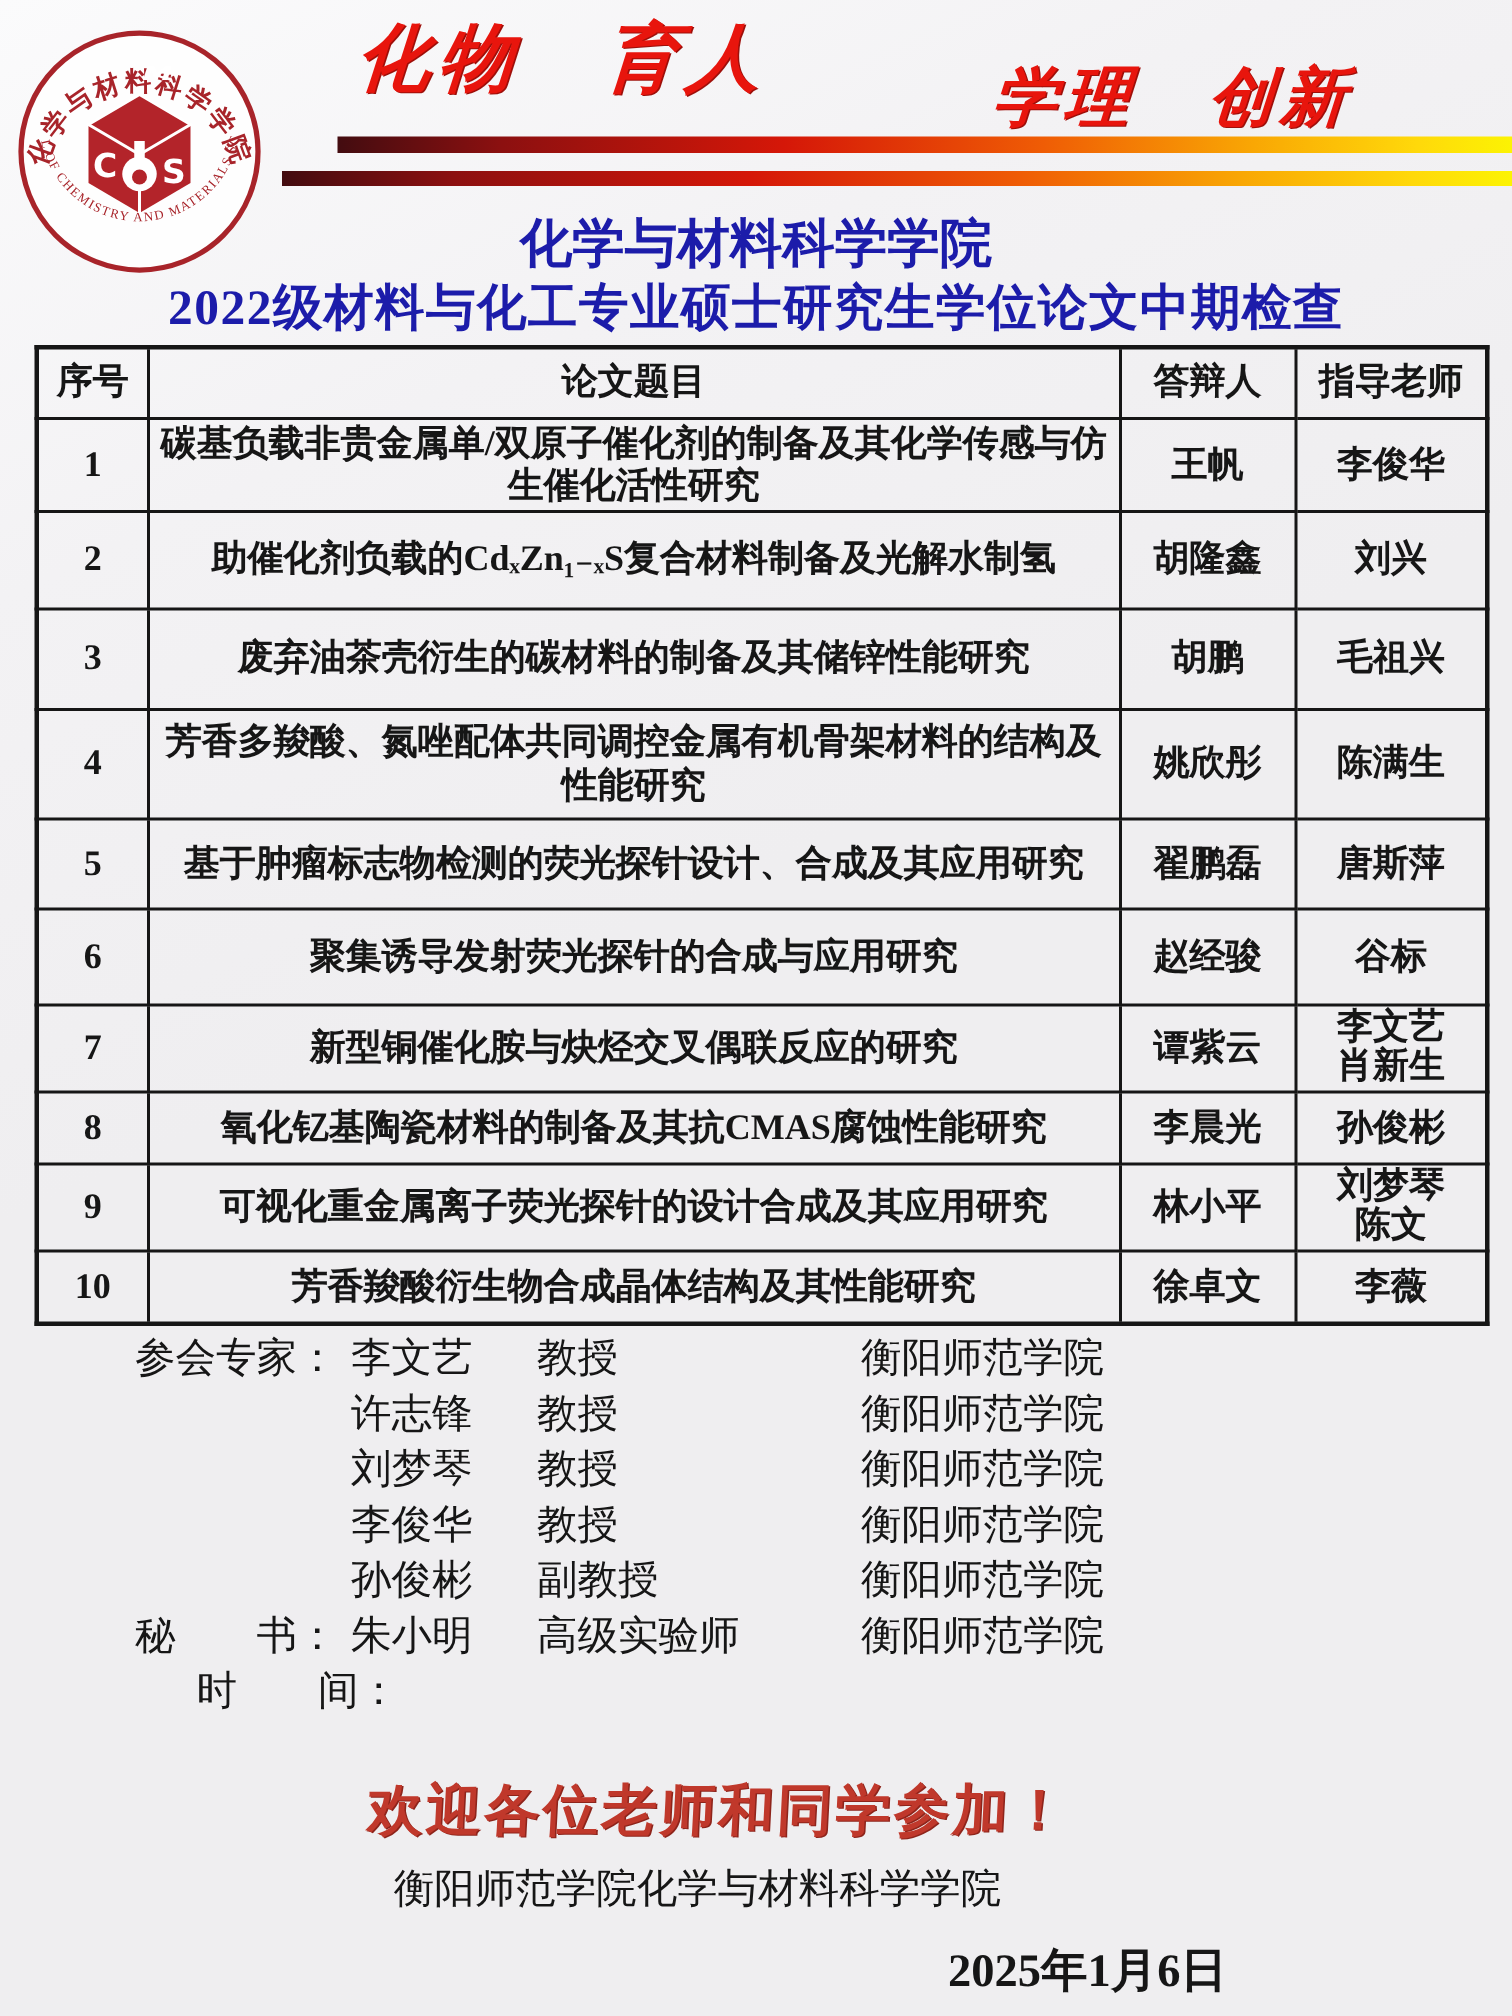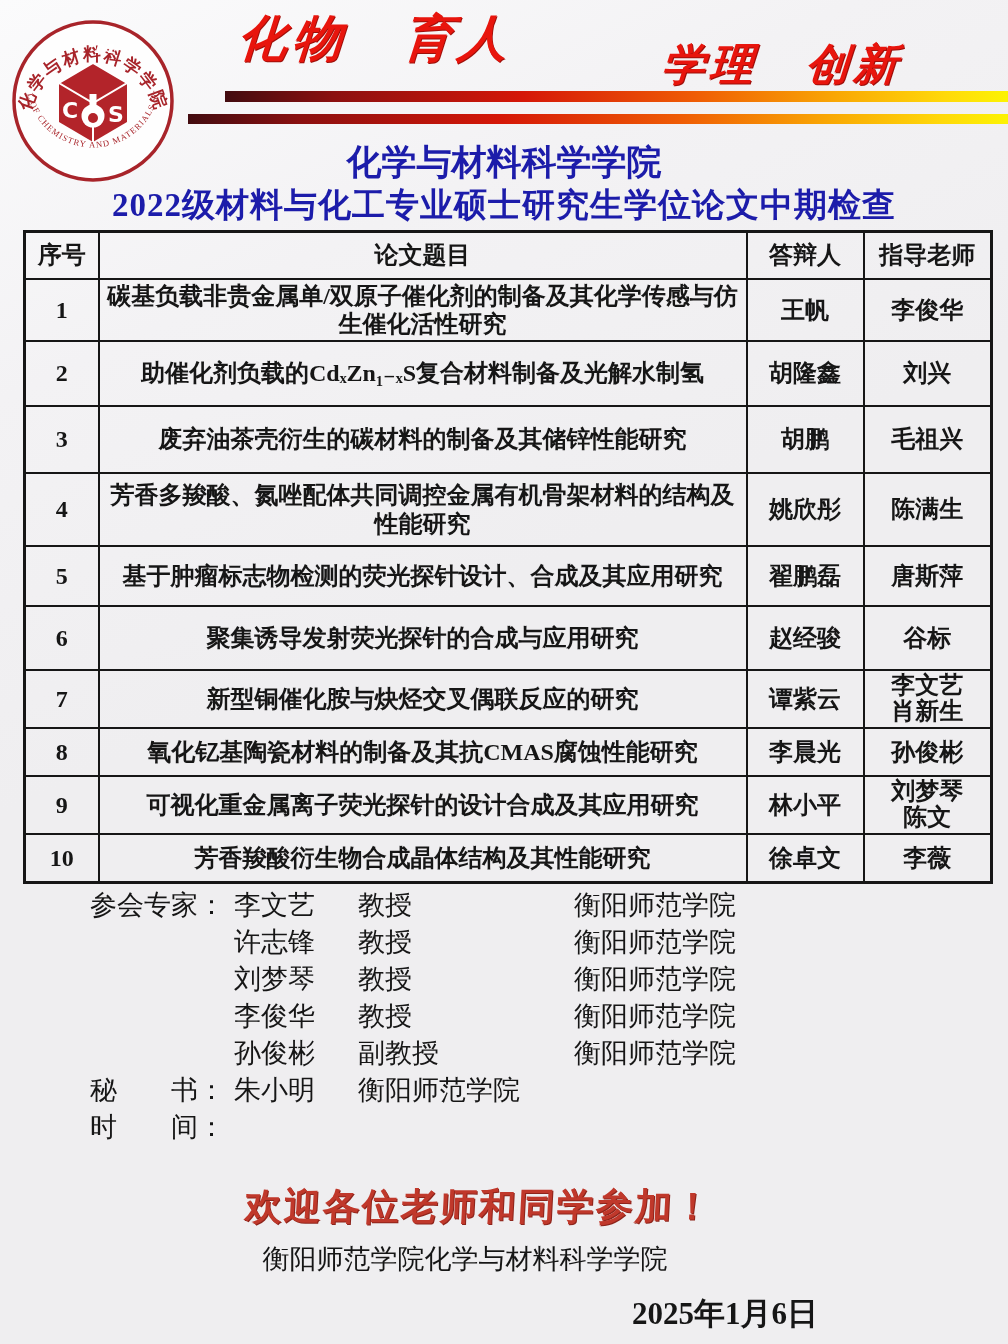--- a/index.html
+++ b/index.html
@@ -56,21 +56,21 @@
   #thesis-table tbody tr:nth-child(7){height:55px;}
   #thesis-table tbody tr:nth-child(8){height:48px;}
   #thesis-table tbody tr:nth-child(9){height:48px;}
   #thesis-table tbody tr:nth-child(10){height:49px;padding-left:36px;}
   .advisor-line{line-height:1.08;}
 
   
   #footer-list{left:90px;top:886px;width:840px;font-size:27px;}
   .f-row{display:grid;grid-template-columns:128px 108px 200px auto;height:37px;
          align-items:center;white-space:nowrap;gap:16px;}
-  .f-row.kv{grid-template-columns:128px auto;}
+  .f-row.kv{grid-template-columns:128px auto;margin-left:41px;}
   .f-label{letter-spacing:0;}
   #welcome{
     left:0;top:1182px;width:1008px;text-align:center;font-size:37px;
     font-weight:bold;color:#c0382b;transform:skewX(-3deg) translateX(-25px);
     text-shadow:1px 1px 0 #8e241b;letter-spacing:2px;
   }
   #signature{left:0;top:1241px;width:930px;text-align:center;font-size:27px;}
   #date-line{left:0;top:1293px;width:790px;text-align:right;font-size:31px;font-weight:bold;margin-left:28px;}
 
   
@@ -228,20 +228,21 @@
   </div>
   <div class="f-row">
     <span class="f-label"></span>
     <span>孙俊彬</span>
     <span>副教授</span>
     <span>衡阳师范学院</span>
   </div>
   <div class="f-row">
     <span class="f-label">秘　　书：</span>
     <span>朱小明</span>
+    <span>高级实验师</span>
     <span>衡阳师范学院</span>
   </div>
   <div class="f-row kv">
     <span class="f-label">时　　间：</span>
   </div>
 </div>
 
 <div class="abs" id="welcome">欢迎各位老师和同学参加！</div>
 <div class="abs" id="signature">衡阳师范学院化学与材料科学学院</div>
 <div class="abs" id="date-line">2025年1月6日</div>

